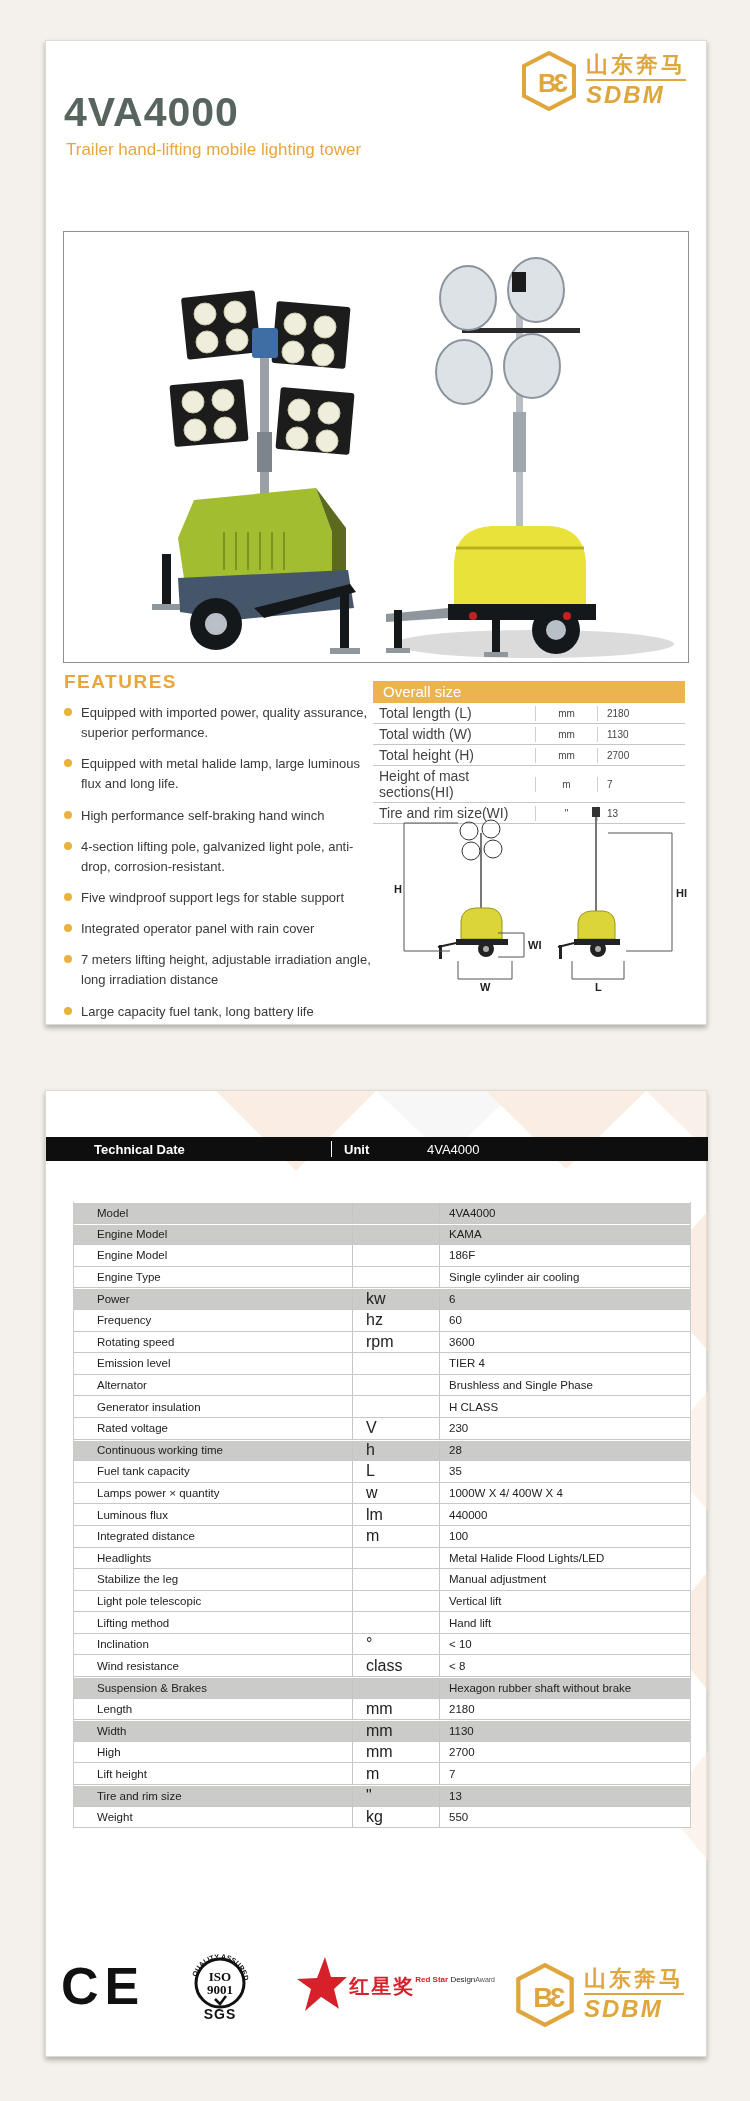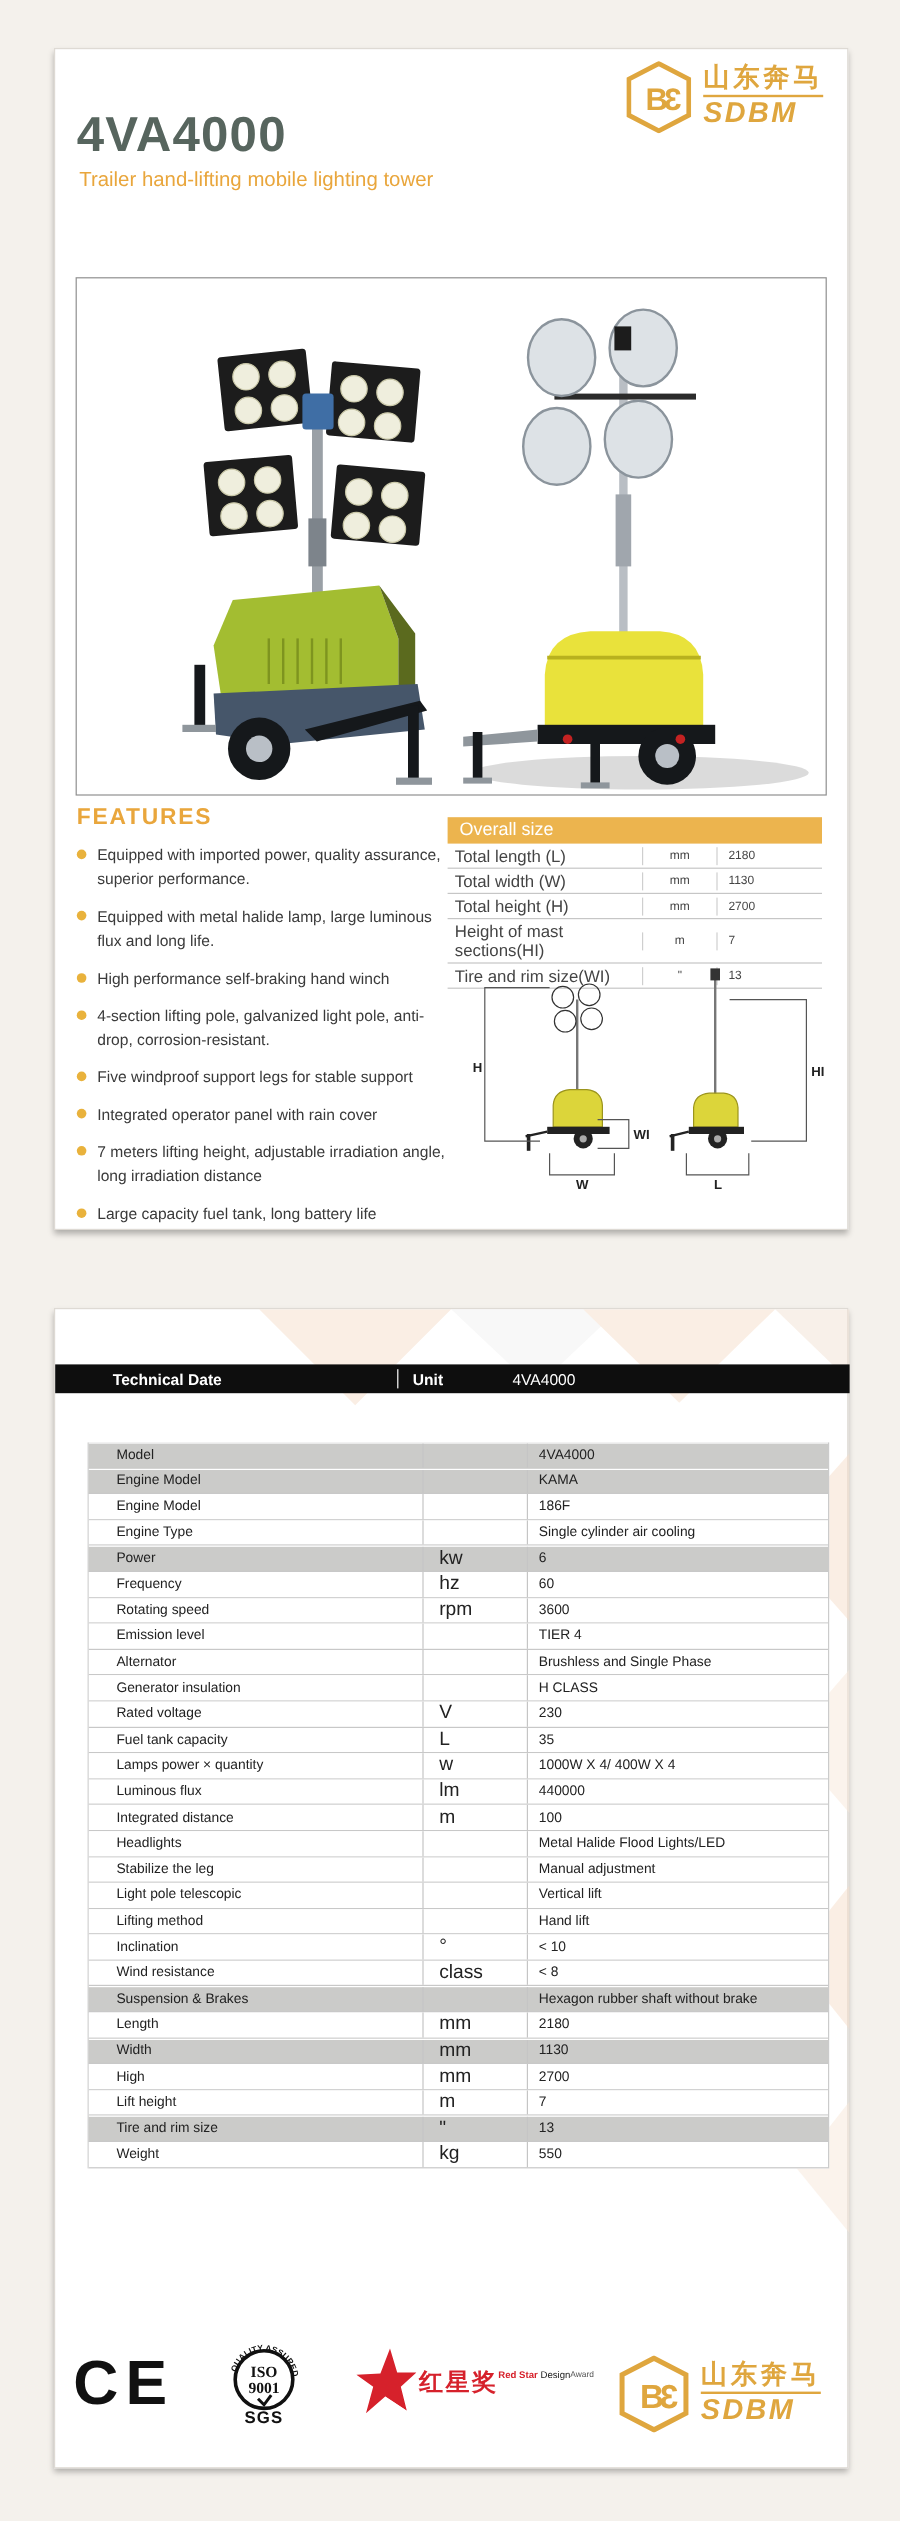--- a/index.html
+++ b/index.html
@@ -388,20 +388,25 @@
           <span class="tt-value">H CLASS</span>
         </div>
 
         <div class="tt-row">
           <span class="tt-label">Rated voltage</span>
           <span class="tt-unit">V</span>
           <span class="tt-value">230</span>
         </div>
 
 
+        <div class="tt-row shaded">
+          <span class="tt-label">Continuous working time</span>
+          <span class="tt-unit">h</span>
+          <span class="tt-value">28</span>
+        </div>
 
         <div class="tt-row">
           <span class="tt-label">Fuel tank capacity</span>
           <span class="tt-unit">L</span>
           <span class="tt-value">35</span>
         </div>
 
         <div class="tt-row">
           <span class="tt-label">Lamps power × quantity</span>
           <span class="tt-unit">w</span>

